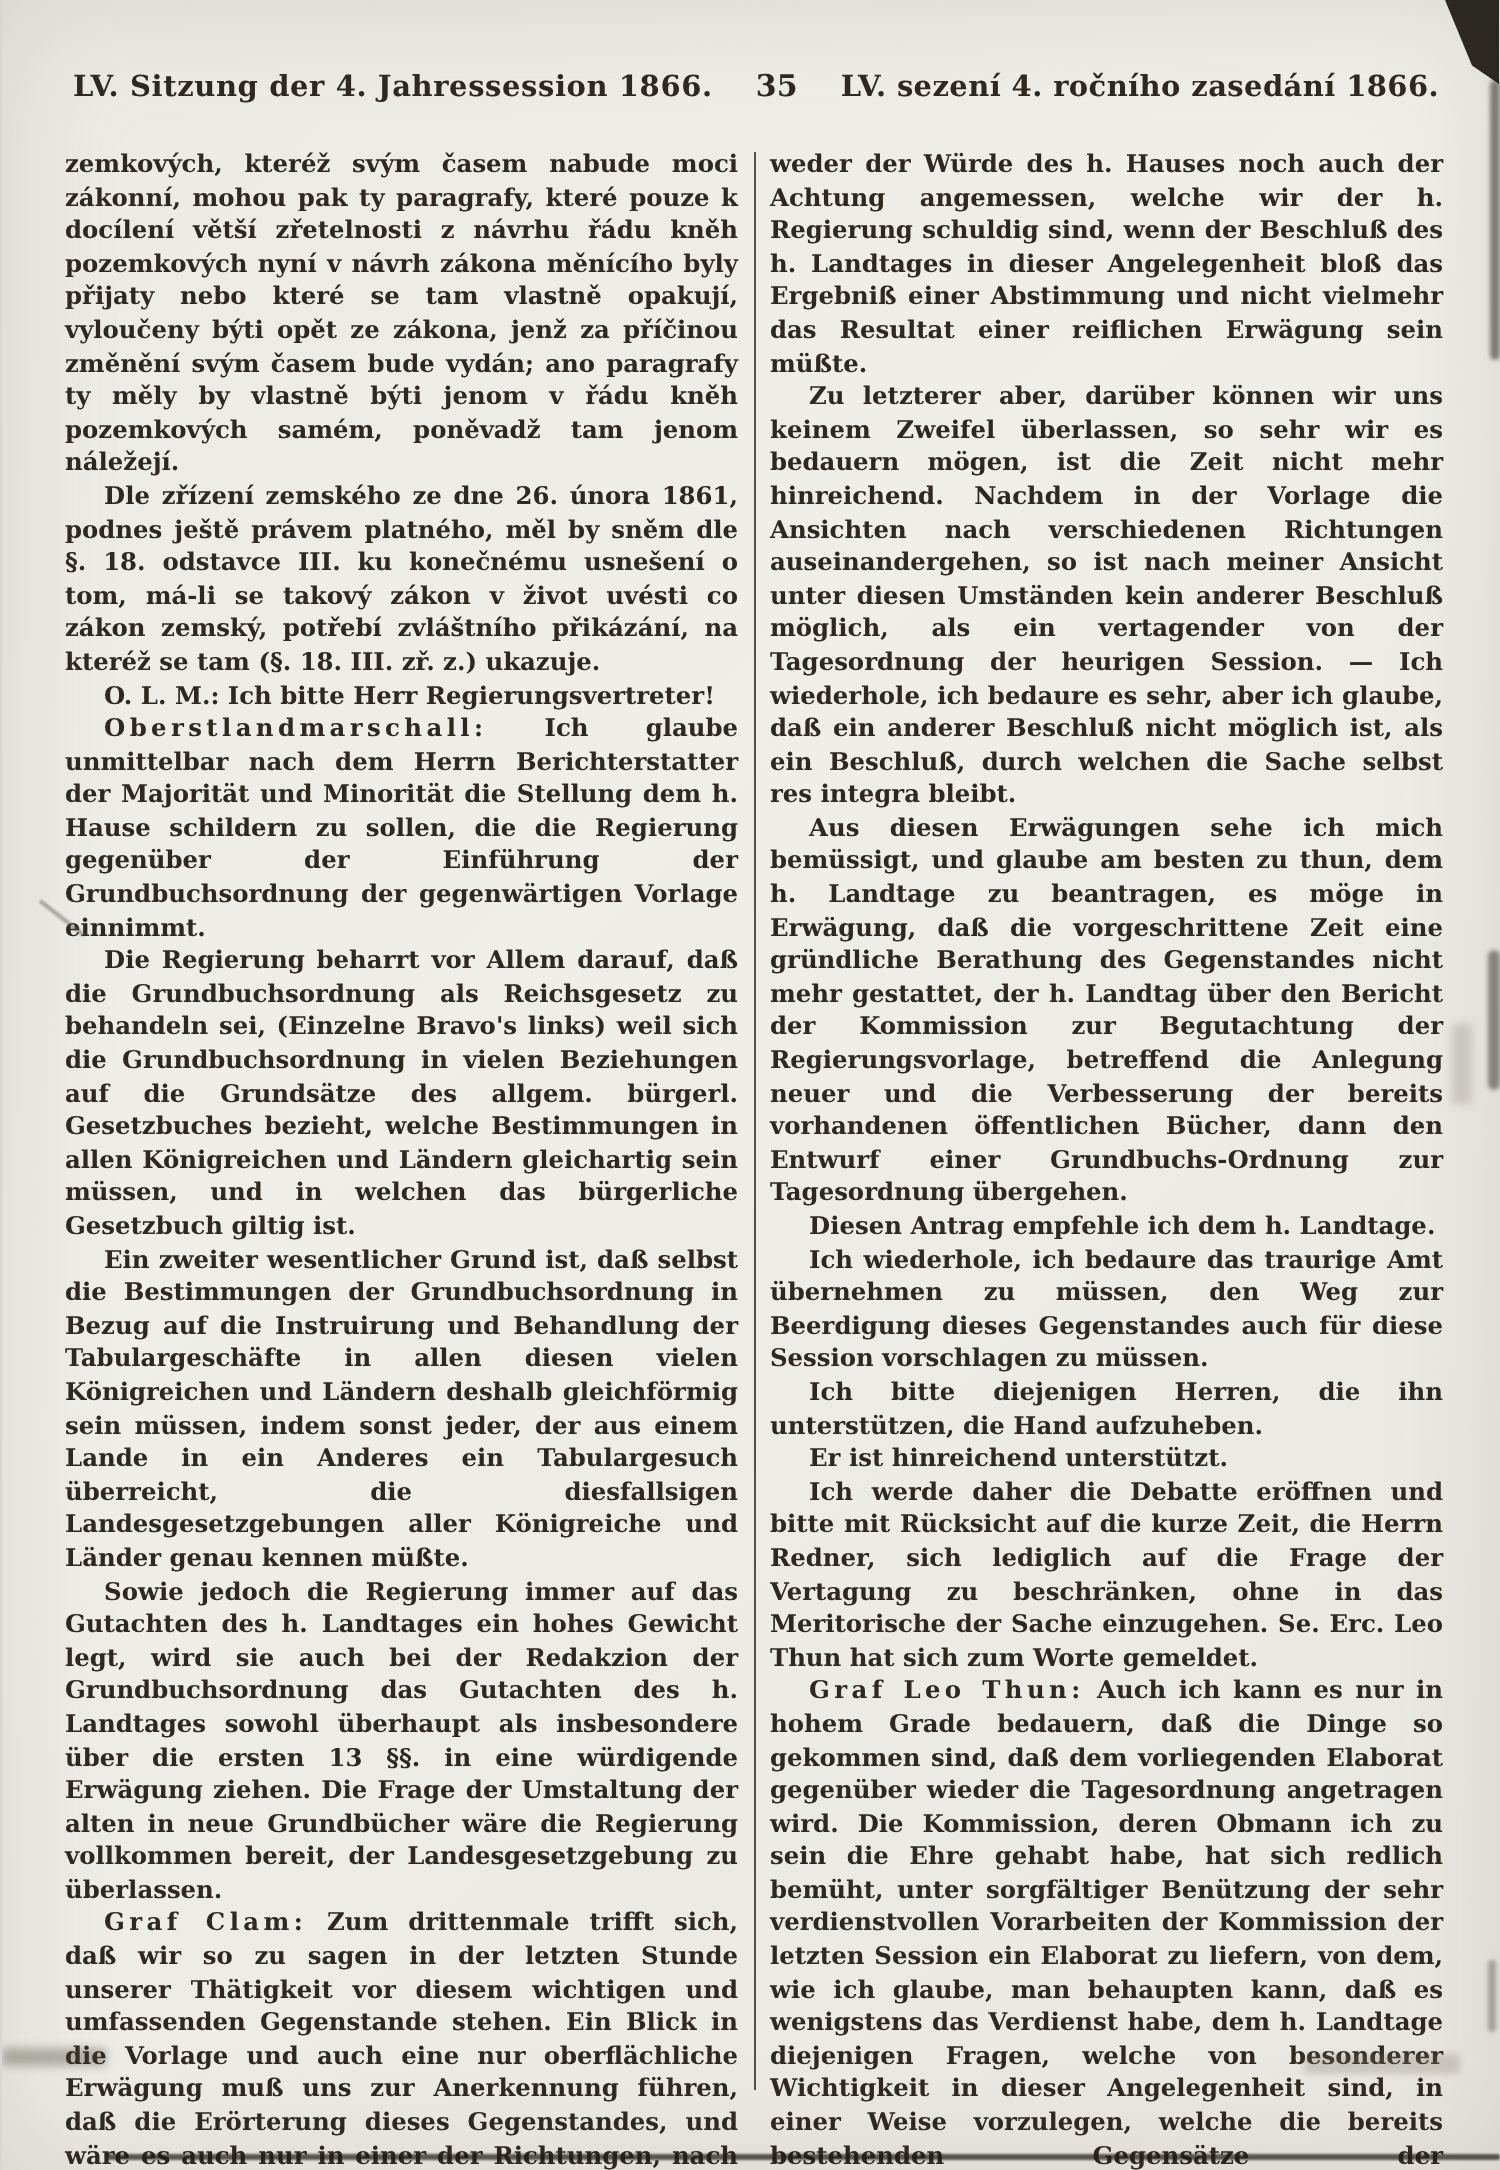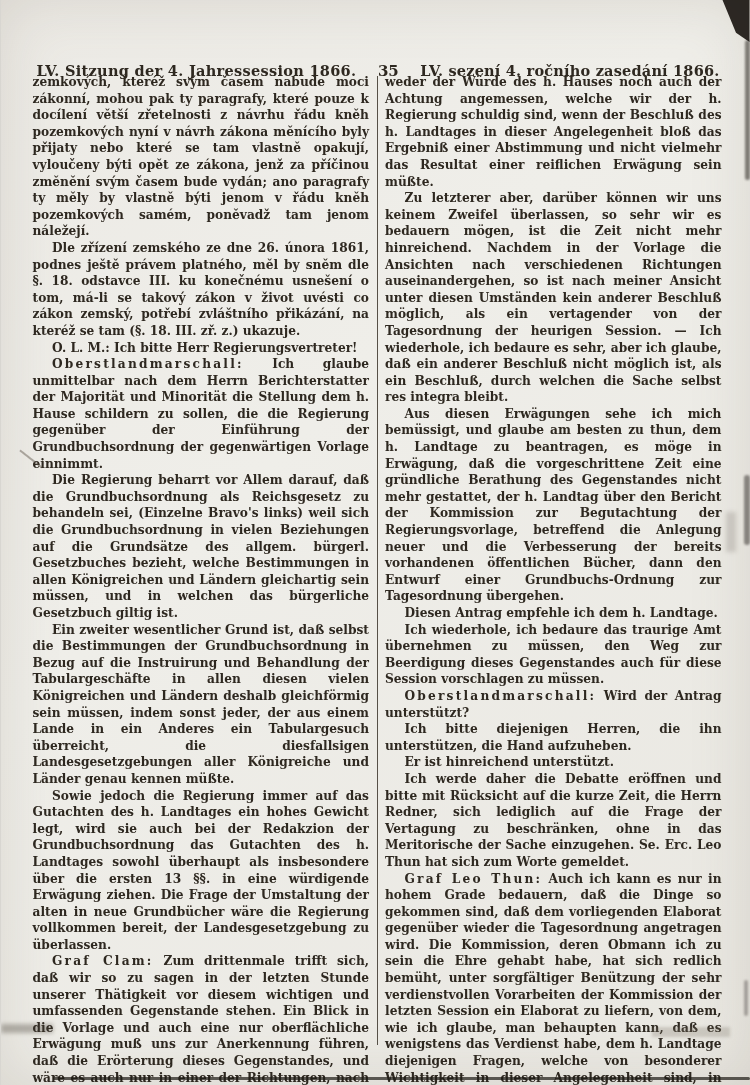--- a/index.html
+++ b/index.html
@@ -25,21 +25,21 @@
     left: 36px;
     right: 30px;
     display: flex;
     align-items: baseline;
     font-size: 14.5px;
     font-weight: 700;
     white-space: nowrap;
   }
   .h-left   { flex: 1 1 0; text-align: left; letter-spacing: 0.3px; }
   .h-center { width: 90px; text-align: center; font-size: 15px; }
-  .h-right  { flex: 1 1 0; text-align: right; letter-spacing: 0.2px; margin-top: 28px; }
+  .h-right  { flex: 1 1 0; text-align: right; letter-spacing: 0.2px; }
 
   .body-cols {
     position: absolute;
     top: 74px;
     left: 32px;
     right: 28px;
     bottom: 18px;
     display: flex;
   }
   .col {
@@ -111,21 +111,20 @@
         <p class="indent">Sowie jedoch die Regierung immer auf das Gutachten des h. Landtages ein hohes Gewicht legt, wird sie auch bei der Redakzion der Grundbuchsordnung das Gutachten des h. Landtages sowohl überhaupt als insbesondere über die ersten 13 §§. in eine würdigende Erwägung ziehen. Die Frage der Umstaltung der alten in neue Grundbücher wäre die Regierung vollkommen bereit, der Landesgesetzgebung zu überlassen.</p>
         <p class="indent"><span class="spaced">Graf Clam:</span> Zum drittenmale trifft sich, daß wir so zu sagen in der letzten Stunde unserer Thätigkeit vor diesem wichtigen und umfassenden Gegenstande stehen. Ein Blick in die Vorlage und auch eine nur oberflächliche Erwägung muß uns zur Anerkennung führen, daß die Erörterung dieses Gegenstandes, und wäre es auch nur in einer der Richtungen, nach welchen sich die Frage abzweigt, offenbar eine längere Verhandlung und gründliche Debatte erfordert.</p>
       </div>
     <div class="divider"></div>
     <div class="col">
         <p class="">weder der Würde des h. Hauses noch auch der Achtung angemessen, welche wir der h. Regierung schuldig sind, wenn der Beschluß des h. Landtages in dieser Angelegenheit bloß das Ergebniß einer Abstimmung und nicht vielmehr das Resultat einer reiflichen Erwägung sein müßte.</p>
         <p class="indent">Zu letzterer aber, darüber können wir uns keinem Zweifel überlassen, so sehr wir es bedauern mögen, ist die Zeit nicht mehr hinreichend. Nachdem in der Vorlage die Ansichten nach verschiedenen Richtungen auseinandergehen, so ist nach meiner Ansicht unter diesen Umständen kein anderer Beschluß möglich, als ein vertagender von der Tagesordnung der heurigen Session. — Ich wiederhole, ich bedaure es sehr, aber ich glaube, daß ein anderer Beschluß nicht möglich ist, als ein Beschluß, durch welchen die Sache selbst res integra bleibt.</p>
         <p class="indent">Aus diesen Erwägungen sehe ich mich bemüssigt, und glaube am besten zu thun, dem h. Landtage zu beantragen, es möge in Erwägung, daß die vorgeschrittene Zeit eine gründliche Berathung des Gegenstandes nicht mehr gestattet, der h. Landtag über den Bericht der Kommission zur Begutachtung der Regierungsvorlage, betreffend die Anlegung neuer und die Verbesserung der bereits vorhandenen öffentlichen Bücher, dann den Entwurf einer Grundbuchs-Ordnung zur Tagesordnung übergehen.</p>
         <p class="indent">Diesen Antrag empfehle ich dem h. Landtage.</p>
         <p class="indent">Ich wiederhole, ich bedaure das traurige Amt übernehmen zu müssen, den Weg zur Beerdigung dieses Gegenstandes auch für diese Session vorschlagen zu müssen.</p>
-        <p class="indent"><span class="spaced">Oberstlandmarschall:</span> Wird der Antrag unterstützt?</p>
         <p class="indent">Ich bitte diejenigen Herren, die ihn unterstützen, die Hand aufzuheben.</p>
         <p class="indent">Er ist hinreichend unterstützt.</p>
         <p class="indent">Ich werde daher die Debatte eröffnen und bitte mit Rücksicht auf die kurze Zeit, die Herrn Redner, sich lediglich auf die Frage der Vertagung zu beschränken, ohne in das Meritorische der Sache einzugehen. Se. Erc. Leo Thun hat sich zum Worte gemeldet.</p>
         <p class="indent"><span class="spaced">Graf Leo Thun:</span> Auch ich kann es nur in hohem Grade bedauern, daß die Dinge so gekommen sind, daß dem vorliegenden Elaborat gegenüber wieder die Tagesordnung angetragen wird. Die Kommission, deren Obmann ich zu sein die Ehre gehabt habe, hat sich redlich bemüht, unter sorgfältiger Benützung der sehr verdienstvollen Vorarbeiten der Kommission der letzten Session ein Elaborat zu liefern, von dem, wie ich glaube, man behaupten kann, daß es wenigstens das Verdienst habe, dem h. Landtage diejenigen Fragen, welche von besonderer Wichtigkeit in dieser Angelegenheit sind, in einer Weise vorzulegen, welche die bereits bestehenden Gegensätze der Meinungsverschiedenheiten klar aufstellt, und dem Landtage Gelegenheit gegeben hätte, in Beziehung auf wichtige Fragen zu einer gründlichen Diskussion zu gelangen.</p>
       </div>
   </div>
 
   <div class="art corner-tr"></div>
   <div class="art edge-right-a"></div>
   <div class="art edge-right-b"></div>

